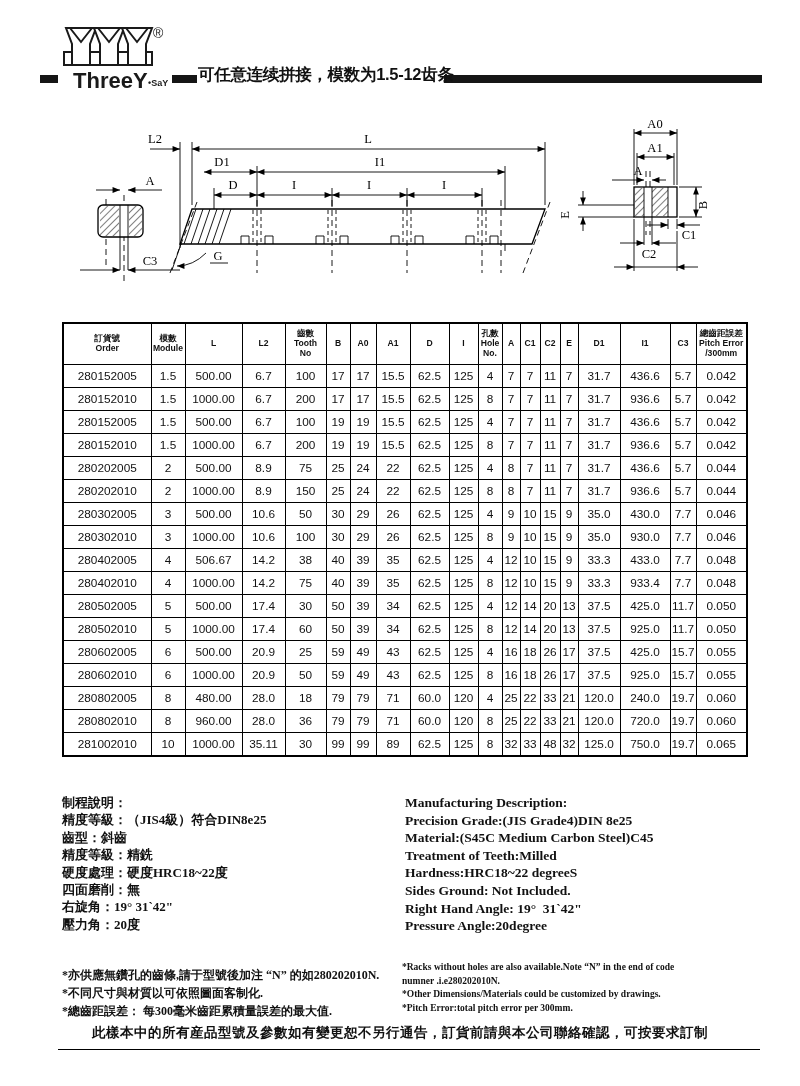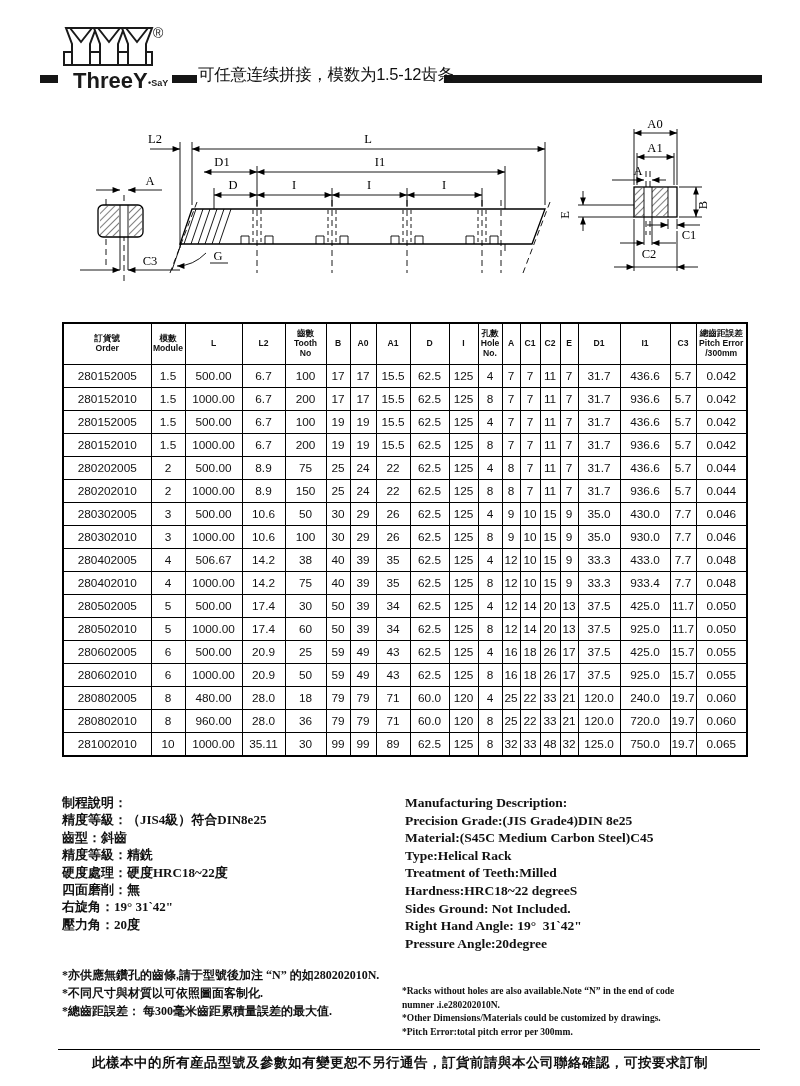--- a/index.html
+++ b/index.html
@@ -4,21 +4,21 @@
 <style>
   html,body{margin:0;padding:0;background:#fff;}
   .page{position:relative;width:800px;height:1086px;background:#fff;overflow:hidden;
         font-family:"Liberation Sans",sans-serif;color:#111;}
   
   .bar{position:absolute;height:8px;background:#151515;}
   #bar1{left:40px;top:75px;width:18px;}
   #bar2{left:172px;top:75px;width:25px;}
   #bar3{left:444px;top:75px;width:318px;}
   .banner-title{position:absolute;left:198px;top:64px;width:250px;
-      font-size:16.5px;font-weight:normal;letter-spacing:-0.3px;white-space:nowrap;}
+      font-size:16.5px;font-weight:bold;letter-spacing:-0.3px;white-space:nowrap;}
   
   .drawing{position:absolute;left:0;top:115px;}
   .dim line,.dim path{stroke:#000;stroke-width:0.9;fill:none;}
   .dim text{font-family:"Liberation Serif",serif;font-size:12.5px;fill:#000;stroke:none;text-anchor:middle;}
   .outline{stroke:#000;stroke-width:1.3;fill:#fff;}
   .thin{stroke:#000;stroke-width:0.9;fill:none;}
   .dashb{stroke:#000;stroke-width:0.9;stroke-dasharray:4 3;fill:none;}
   .cl{stroke:var(--centerline,#45b9e0);stroke-width:1.1;stroke-dasharray:6 4;fill:none;}
   
   .units{position:absolute;left:520px;top:296px;width:226px;text-align:right;
@@ -30,25 +30,25 @@
       padding:0;overflow:hidden;}
   .spec-table th{height:40px;font-size:8.6px;font-weight:bold;white-space:pre-line;line-height:1.15;}
   .spec-table td{height:22px;font-size:11.8px;}
   
   .specs{position:absolute;font-family:"Liberation Serif",serif;font-weight:bold;}
   #specs-cn{left:62px;top:794px;font-size:13px;line-height:17.4px;width:330px;}
   #specs-en{left:405px;top:794px;font-size:13.5px;line-height:17.6px;width:360px;}
   .spec-line{white-space:pre;}
   .notes{position:absolute;font-family:"Liberation Serif",serif;font-weight:bold;}
   #notes-cn{left:62px;top:966px;font-size:12px;line-height:18px;width:330px;}
-  #notes-en{left:402px;top:961px;font-size:9.5px;line-height:13.5px;width:356px;margin-top:24px;}
+  #notes-en{left:402px;top:961px;font-size:9.5px;line-height:13.5px;width:356px;}
   .note-line{white-space:pre-line;}
   
   .footer{position:absolute;left:0;top:1024px;width:800px;text-align:center;
-      font-family:"Liberation Serif",serif;font-weight:bold;font-size:13.5px;letter-spacing:0.5px;margin-top:30px;}
+      font-family:"Liberation Serif",serif;font-weight:bold;font-size:13.5px;letter-spacing:0.5px;}
   .footer-rule{position:absolute;left:58px;top:1049px;width:702px;border-top:1.5px solid #000;}
 </style>
 </head>
 <body>
 
 <div class="page">
 
   <svg class="logo" style="position:absolute;left:40px;top:14px;" width="230" height="84" viewBox="0 0 230 84">
     <g>
       <rect x="24" y="38" width="88" height="13" fill="#fff" stroke="#1a1a1a" stroke-width="2"></rect>
@@ -646,21 +646,20 @@
         <div class="spec-line">四面磨削：無</div>
         <div class="spec-line">右旋角：19° 31`42"</div>
         <div class="spec-line">壓力角：20度</div>
       </div>
   </div>
   <div class="specs" id="specs-en">
     <div class="spec-line">Manufacturing Description:</div>
     <div>
         <div class="spec-line">Precision Grade:(JIS Grade4)DIN 8e25</div>
         <div class="spec-line">Material:(S45C Medium Carbon Steel)C45</div>
-        <div class="spec-line">Type:Helical Rack</div>
         <div class="spec-line">Treatment of Teeth:Milled</div>
         <div class="spec-line">Hardness:HRC18~22 degreeS</div>
         <div class="spec-line">Sides Ground: Not Included.</div>
         <div class="spec-line">Right Hand Angle: 19°  31`42"</div>
         <div class="spec-line">Pressure Angle:20degree</div>
       </div>
   </div>
 
   <div class="notes" id="notes-cn">
       <div class="note-line">*亦供應無鑽孔的齒條,請于型號後加注 “N” 的如280202010N.</div>

